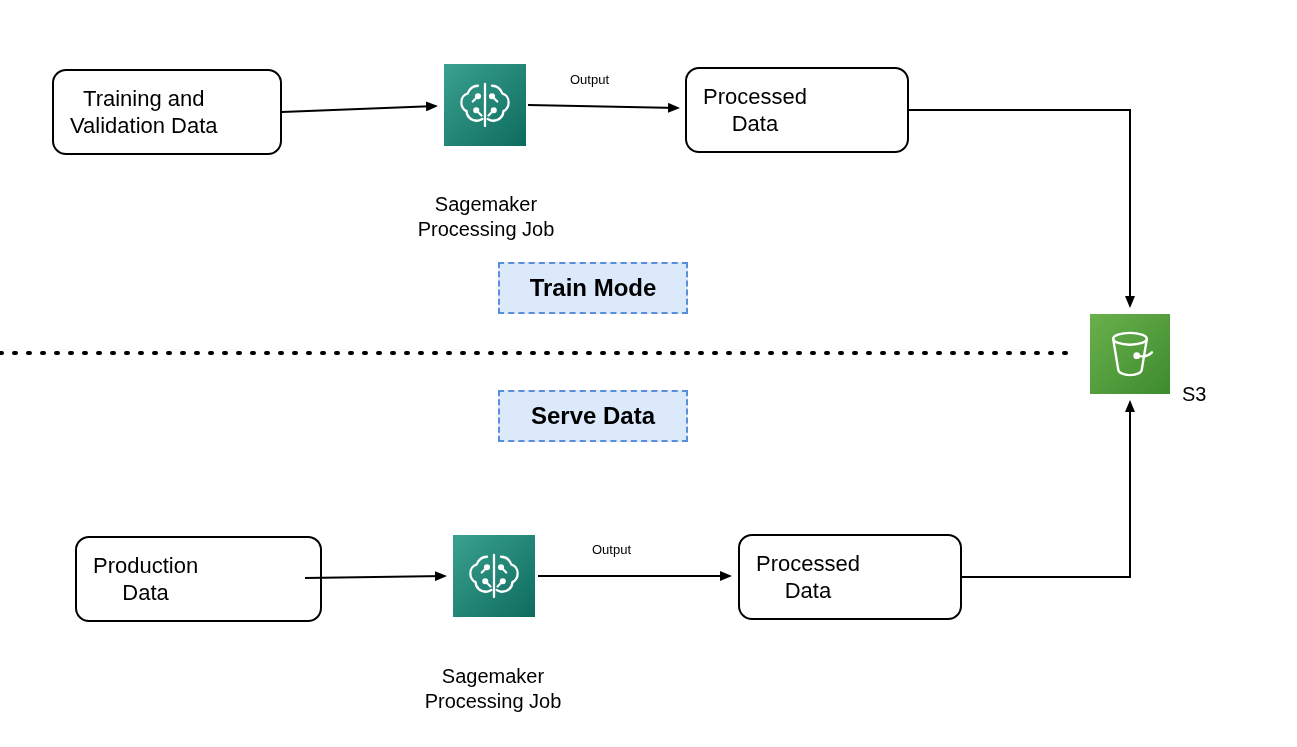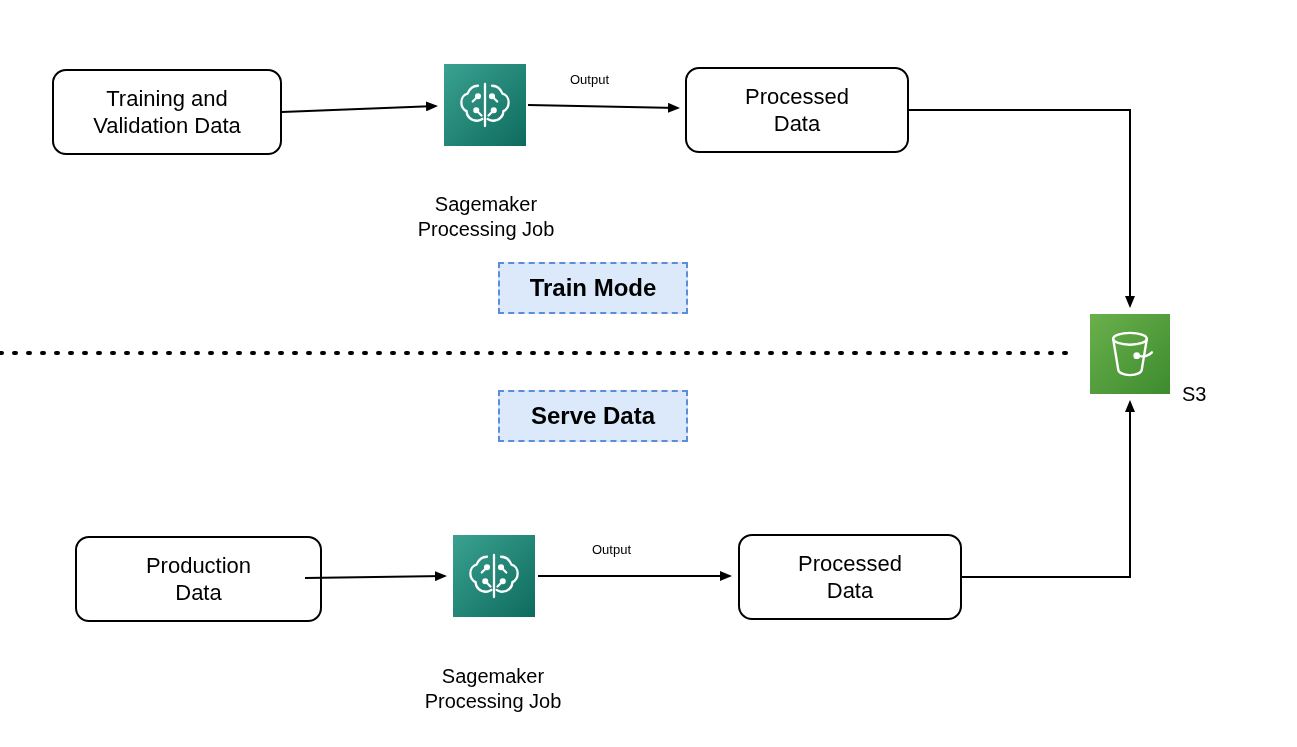--- a/index.html
+++ b/index.html
@@ -11,21 +11,20 @@
     background: #fff;
     color: #000;
   }
   .node-box {
     position: absolute;
     border: 2px solid #000;
     border-radius: 14px;
     background: #fff;
     display: flex;
     align-items: center;
-    justify-content: center;
     text-align: center;
     font-size: 22px;
     line-height: 1.25;
     padding: 8px 16px;
   }
   .mode-box {
     position: absolute;
     border: 2px dashed #5a8edc;
     background: #dbe9fb;
     display: flex;

